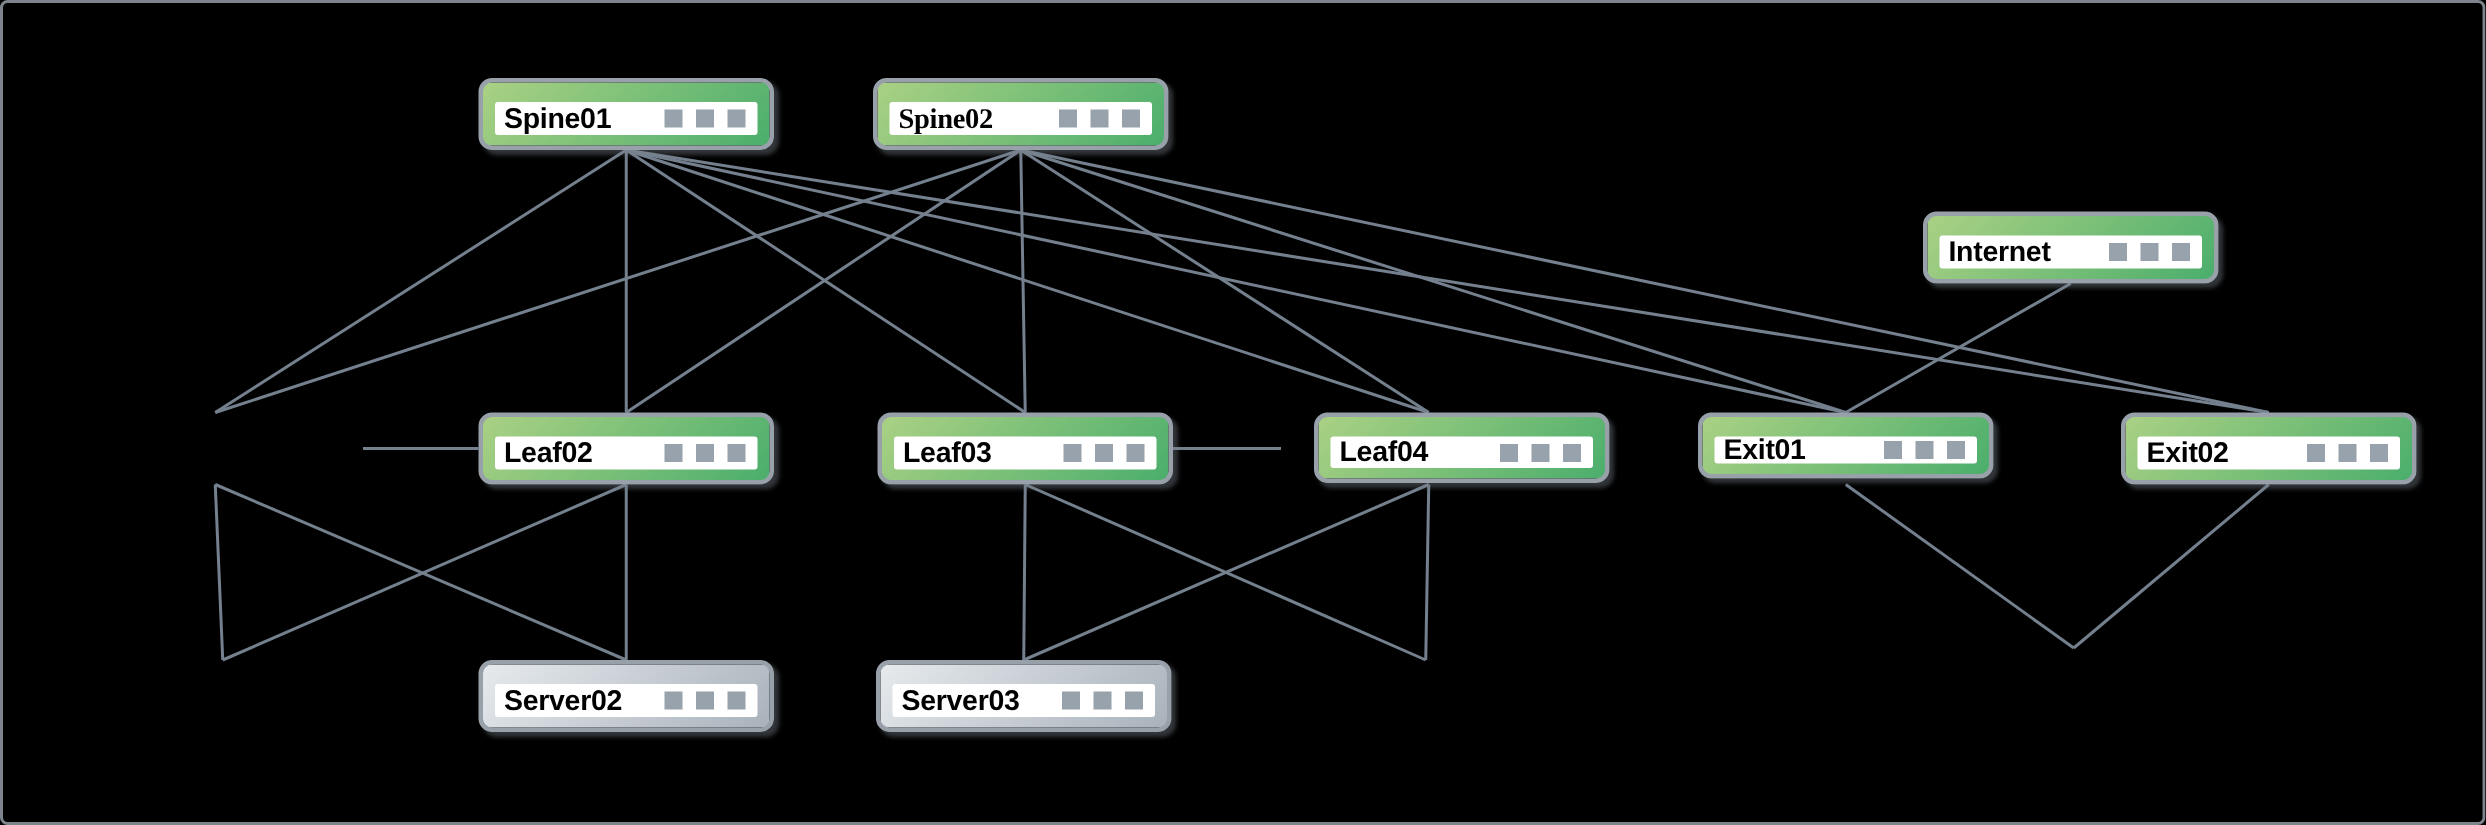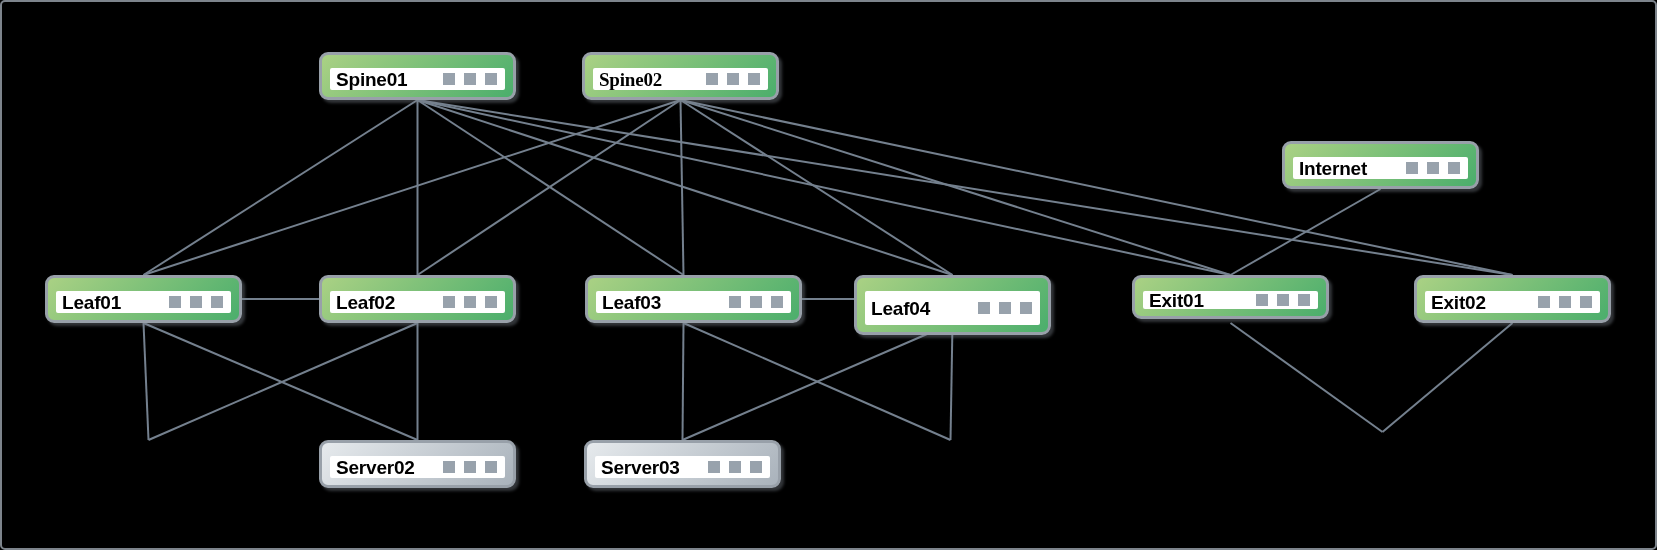--- a/index.html
+++ b/index.html
@@ -122,51 +122,41 @@
       <div class="node" style="left: 1280px; top: 139px; width: 197px; height: 48px; background: linear-gradient(135deg, rgb(170, 209, 132), rgb(75, 174, 108)); border-color: rgb(152, 160, 169);">
     <div class="strip">
       <span class="label">Internet</span>
       <span class="ports">
             <span class="port-dot" style="background: rgb(152, 162, 172);"></span>
             <span class="port-dot" style="background: rgb(152, 162, 172);"></span>
             <span class="port-dot" style="background: rgb(152, 162, 172);"></span>
           </span>
     </div>
   </div>
-      <div class="node" style="left: 43px; top: 273px; width: 197px; height: 48px; background: linear-gradient(135deg, rgb(170, 209, 132), rgb(75, 174, 108)); border-color: rgb(152, 160, 169);">
-    <div class="strip">
-      <span class="label">Leaf01</span>
-      <span class="ports">
-            <span class="port-dot" style="background: rgb(152, 162, 172);"></span>
-            <span class="port-dot" style="background: rgb(152, 162, 172);"></span>
-            <span class="port-dot" style="background: rgb(152, 162, 172);"></span>
-          </span>
-    </div>
-  </div>
       <div class="node" style="left: 317px; top: 273px; width: 197px; height: 48px; background: linear-gradient(135deg, rgb(170, 209, 132), rgb(75, 174, 108)); border-color: rgb(152, 160, 169);">
     <div class="strip">
       <span class="label">Leaf02</span>
       <span class="ports">
             <span class="port-dot" style="background: rgb(152, 162, 172);"></span>
             <span class="port-dot" style="background: rgb(152, 162, 172);"></span>
             <span class="port-dot" style="background: rgb(152, 162, 172);"></span>
           </span>
     </div>
   </div>
-      <div class="node" style="left: 583px; top: 273px; width: 217px; height: 48px; background: linear-gradient(135deg, rgb(170, 209, 132), rgb(75, 174, 108)); border-color: rgb(152, 160, 169); text-decoration: underline;">
+      <div class="node" style="left: 583px; top: 273px; width: 197px; height: 48px; background: linear-gradient(135deg, rgb(170, 209, 132), rgb(75, 174, 108)); border-color: rgb(152, 160, 169); text-decoration: underline;">
     <div class="strip">
       <span class="label">Leaf03</span>
       <span class="ports">
             <span class="port-dot" style="background: rgb(152, 162, 172);"></span>
             <span class="port-dot" style="background: rgb(152, 162, 172);"></span>
             <span class="port-dot" style="background: rgb(152, 162, 172);"></span>
           </span>
     </div>
   </div>
-      <div class="node" style="left: 852px; top: 273px; width: 197px; height: 60px; background: linear-gradient(135deg, rgb(170, 209, 132), rgb(75, 174, 108)); border-color: rgb(152, 160, 169); text-align: center;">
+      <div class="node" style="left: 874px; top: 273px; width: 197px; height: 47px; background: linear-gradient(135deg, rgb(170, 209, 132), rgb(75, 174, 108)); border-color: rgb(152, 160, 169); text-align: center;">
     <div class="strip">
       <span class="label">Leaf04</span>
       <span class="ports">
             <span class="port-dot" style="background: rgb(152, 162, 172);"></span>
             <span class="port-dot" style="background: rgb(152, 162, 172);"></span>
             <span class="port-dot" style="background: rgb(152, 162, 172);"></span>
           </span>
     </div>
   </div>
       <div class="node" style="left: 1130px; top: 273px; width: 197px; height: 44px; background: linear-gradient(135deg, rgb(170, 209, 132), rgb(75, 174, 108)); border-color: rgb(152, 160, 169);">

